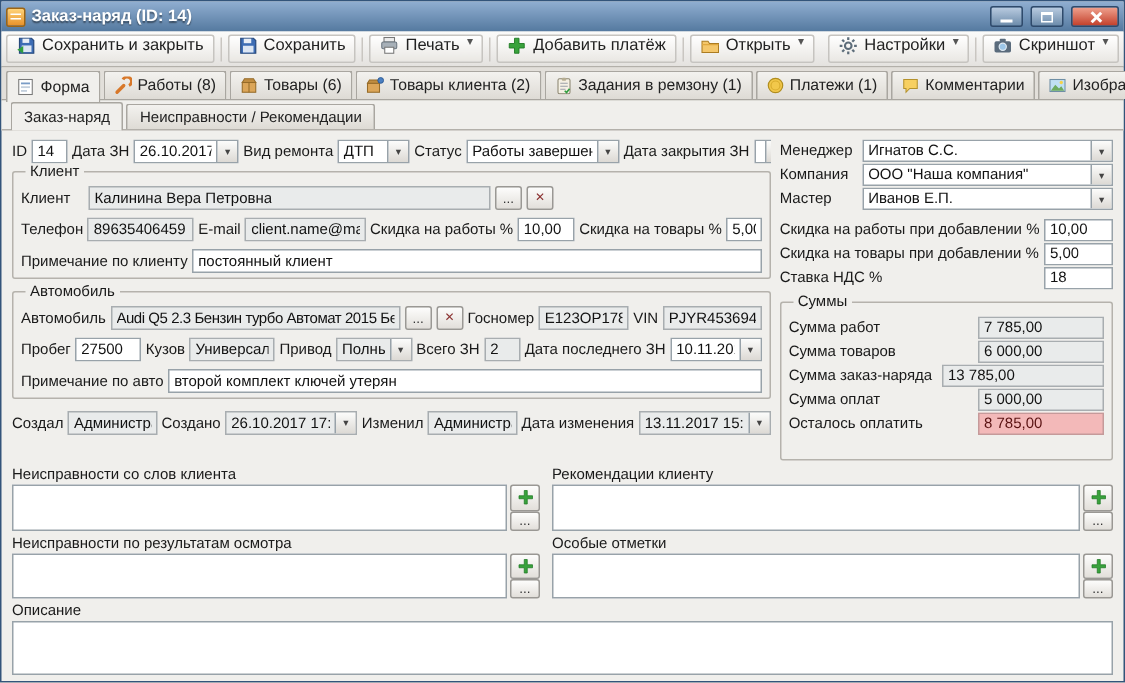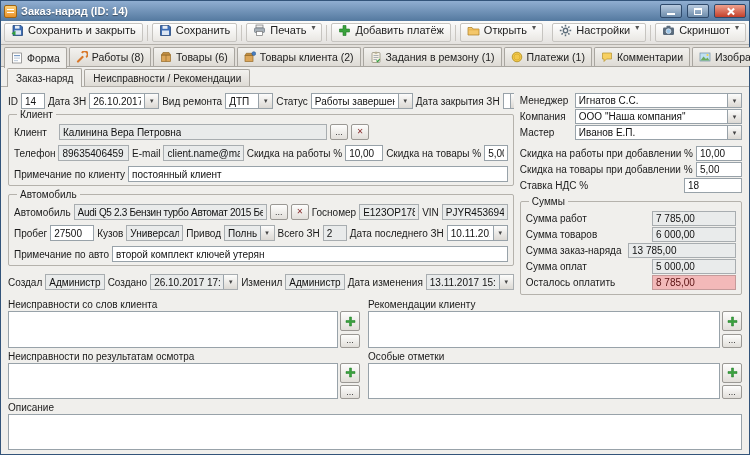--- a/index.html
+++ b/index.html
@@ -61,21 +61,21 @@
   .clearbtn{color:#8a3030;font-size:8px}
 
   .group{border:1px solid #b5b2ac;border-radius:2px;position:relative;padding:9px 5px 3px;margin-bottom:8px}
   .group .row:last-child{margin-bottom:0}
   .gtitle{position:absolute;top:-6px;left:8px;background:#f0efec;padding:0 3px;font-size:10px;color:#1a1a1a}
 
   
   .rightcol .row{margin-bottom:1px}
   .rightcol .fld{height:15px}
   .rightcol .spacer6{height:5px;flex:0 0 auto}
-  .sums{margin-top:7px;margin-bottom:0;padding-bottom:4px}
+  .sums{margin-top:7px;margin-bottom:0;padding-bottom:16px}
   .sums .row{margin-bottom:1px}
   .lblw{flex:0 0 52px}
   .numfld{justify-content:flex-start}
 
   
   .bottom{flex:1;min-height:0;display:flex;flex-direction:column;margin-top:4px}
   .tarow{display:flex;gap:8px;flex:1;min-height:0;margin-bottom:3px}
   .tacell{display:flex;flex-direction:column;min-width:0}
   .tacell.l{flex:0 0 352px}
   .tacell.r{flex:1}
@@ -466,21 +466,21 @@
               </span>
           </div>
           <div class="row">
             <span class="lbl grow" style="overflow:hidden">Скидка на товары при добавлении %</span>
             <span class="fld" style="width:46px">
                 <span class="val">5,00</span>
               </span>
           </div>
           <div class="row">
             <span class="lbl grow">Ставка НДС %</span>
-            <span class="fld" style="width:58px">
+            <span class="fld" style="width:46px">
                 <span class="val">18</span>
               </span>
           </div>
 
           <div class="group sums">
             <span class="gtitle">Суммы</span>
             <div class="row">
               <span class="lbl grow">Сумма работ</span>
               <span class="fld ro numfld" style="width:84px">
                   <span class="val">7 785,00</span>

